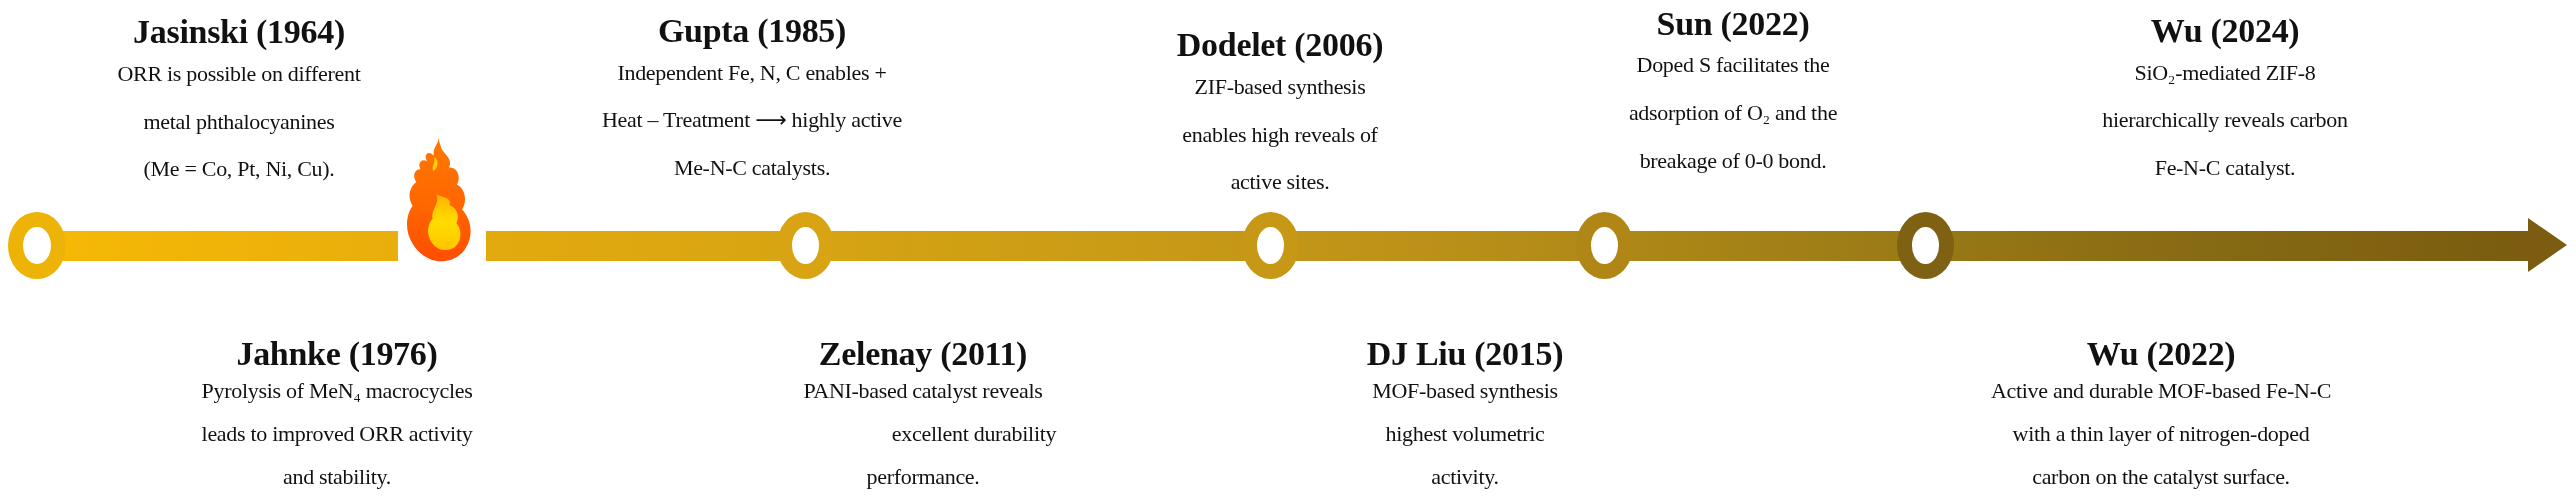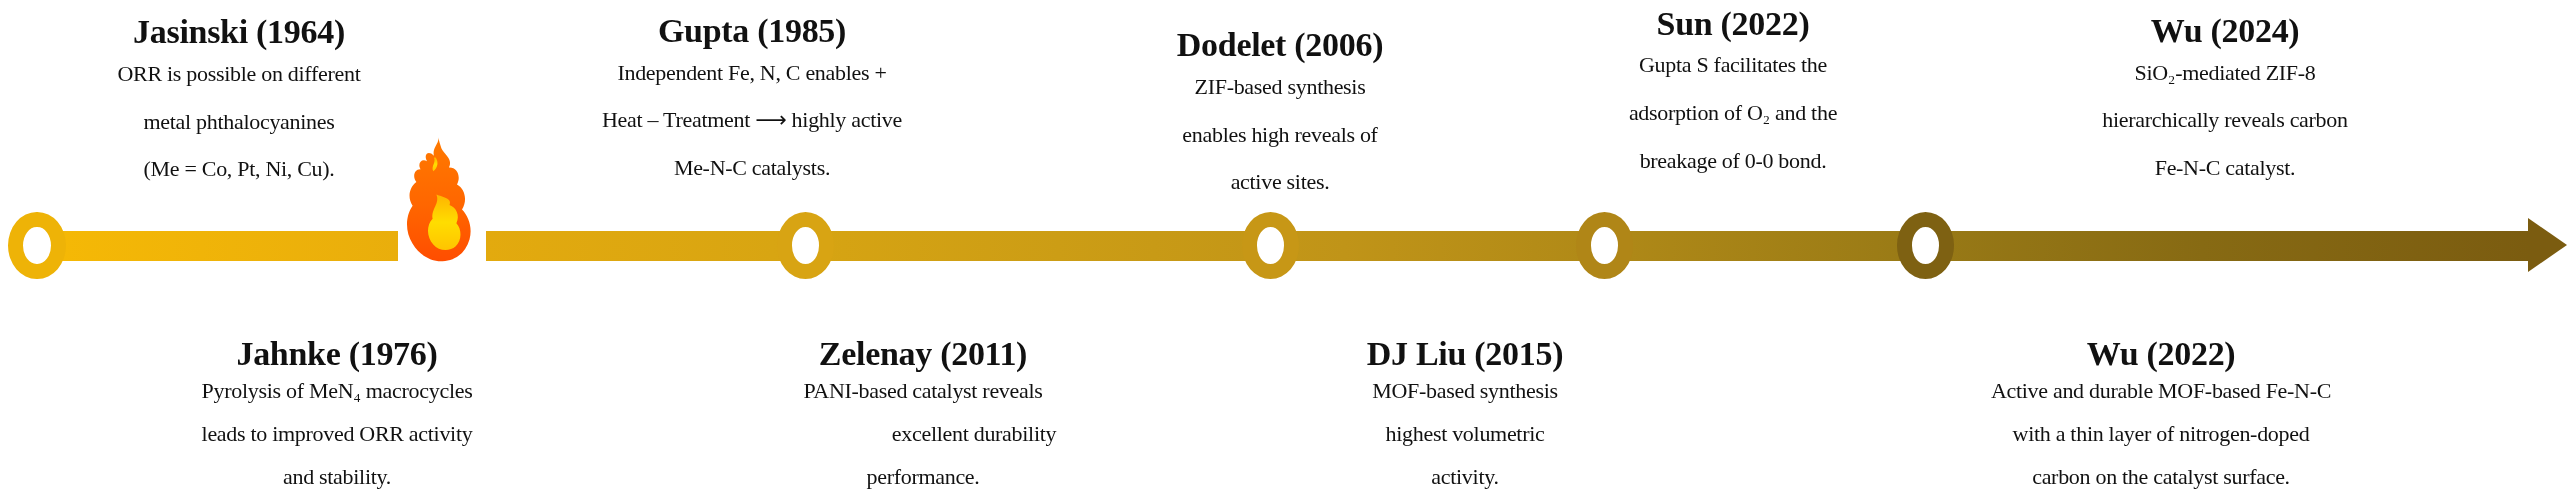--- a/index.html
+++ b/index.html
@@ -139,21 +139,21 @@
 
   <div class="milestone">
     <div class="m-title" style="left:1280px; top:26px">Dodelet (2006)</div>
     <div class="m-line" style="left:1280px; top:74px">ZIF-based synthesis</div>
     <div class="m-line" style="left:1280px; top:122px">enables high reveals of</div>
     <div class="m-line" style="left:1280px; top:169px">active sites.</div>
   </div>
 
   <div class="milestone">
     <div class="m-title" style="left:1733px; top:4.8px">Sun (2022)</div>
-    <div class="m-line" style="left:1733px; top:52px">Gupta S facilitates the</div>
+    <div class="m-line" style="left:1733px; top:52px">Doped S facilitates the</div>
     <div class="m-line" style="left:1733px; top:100px">adsorption of O₂ and the</div>
     <div class="m-line" style="left:1733px; top:148px">breakage of 0-0 bond.</div>
   </div>
 
   <div class="milestone">
     <div class="m-title" style="left:2225px; top:12px">Wu (2024)</div>
     <div class="m-line" style="left:2225px; top:60px">SiO₂-mediated ZIF-8</div>
     <div class="m-line" style="left:2225px; top:107px">hierarchically reveals carbon</div>
     <div class="m-line" style="left:2225px; top:155px">Fe-N-C catalyst.</div>
   </div>

